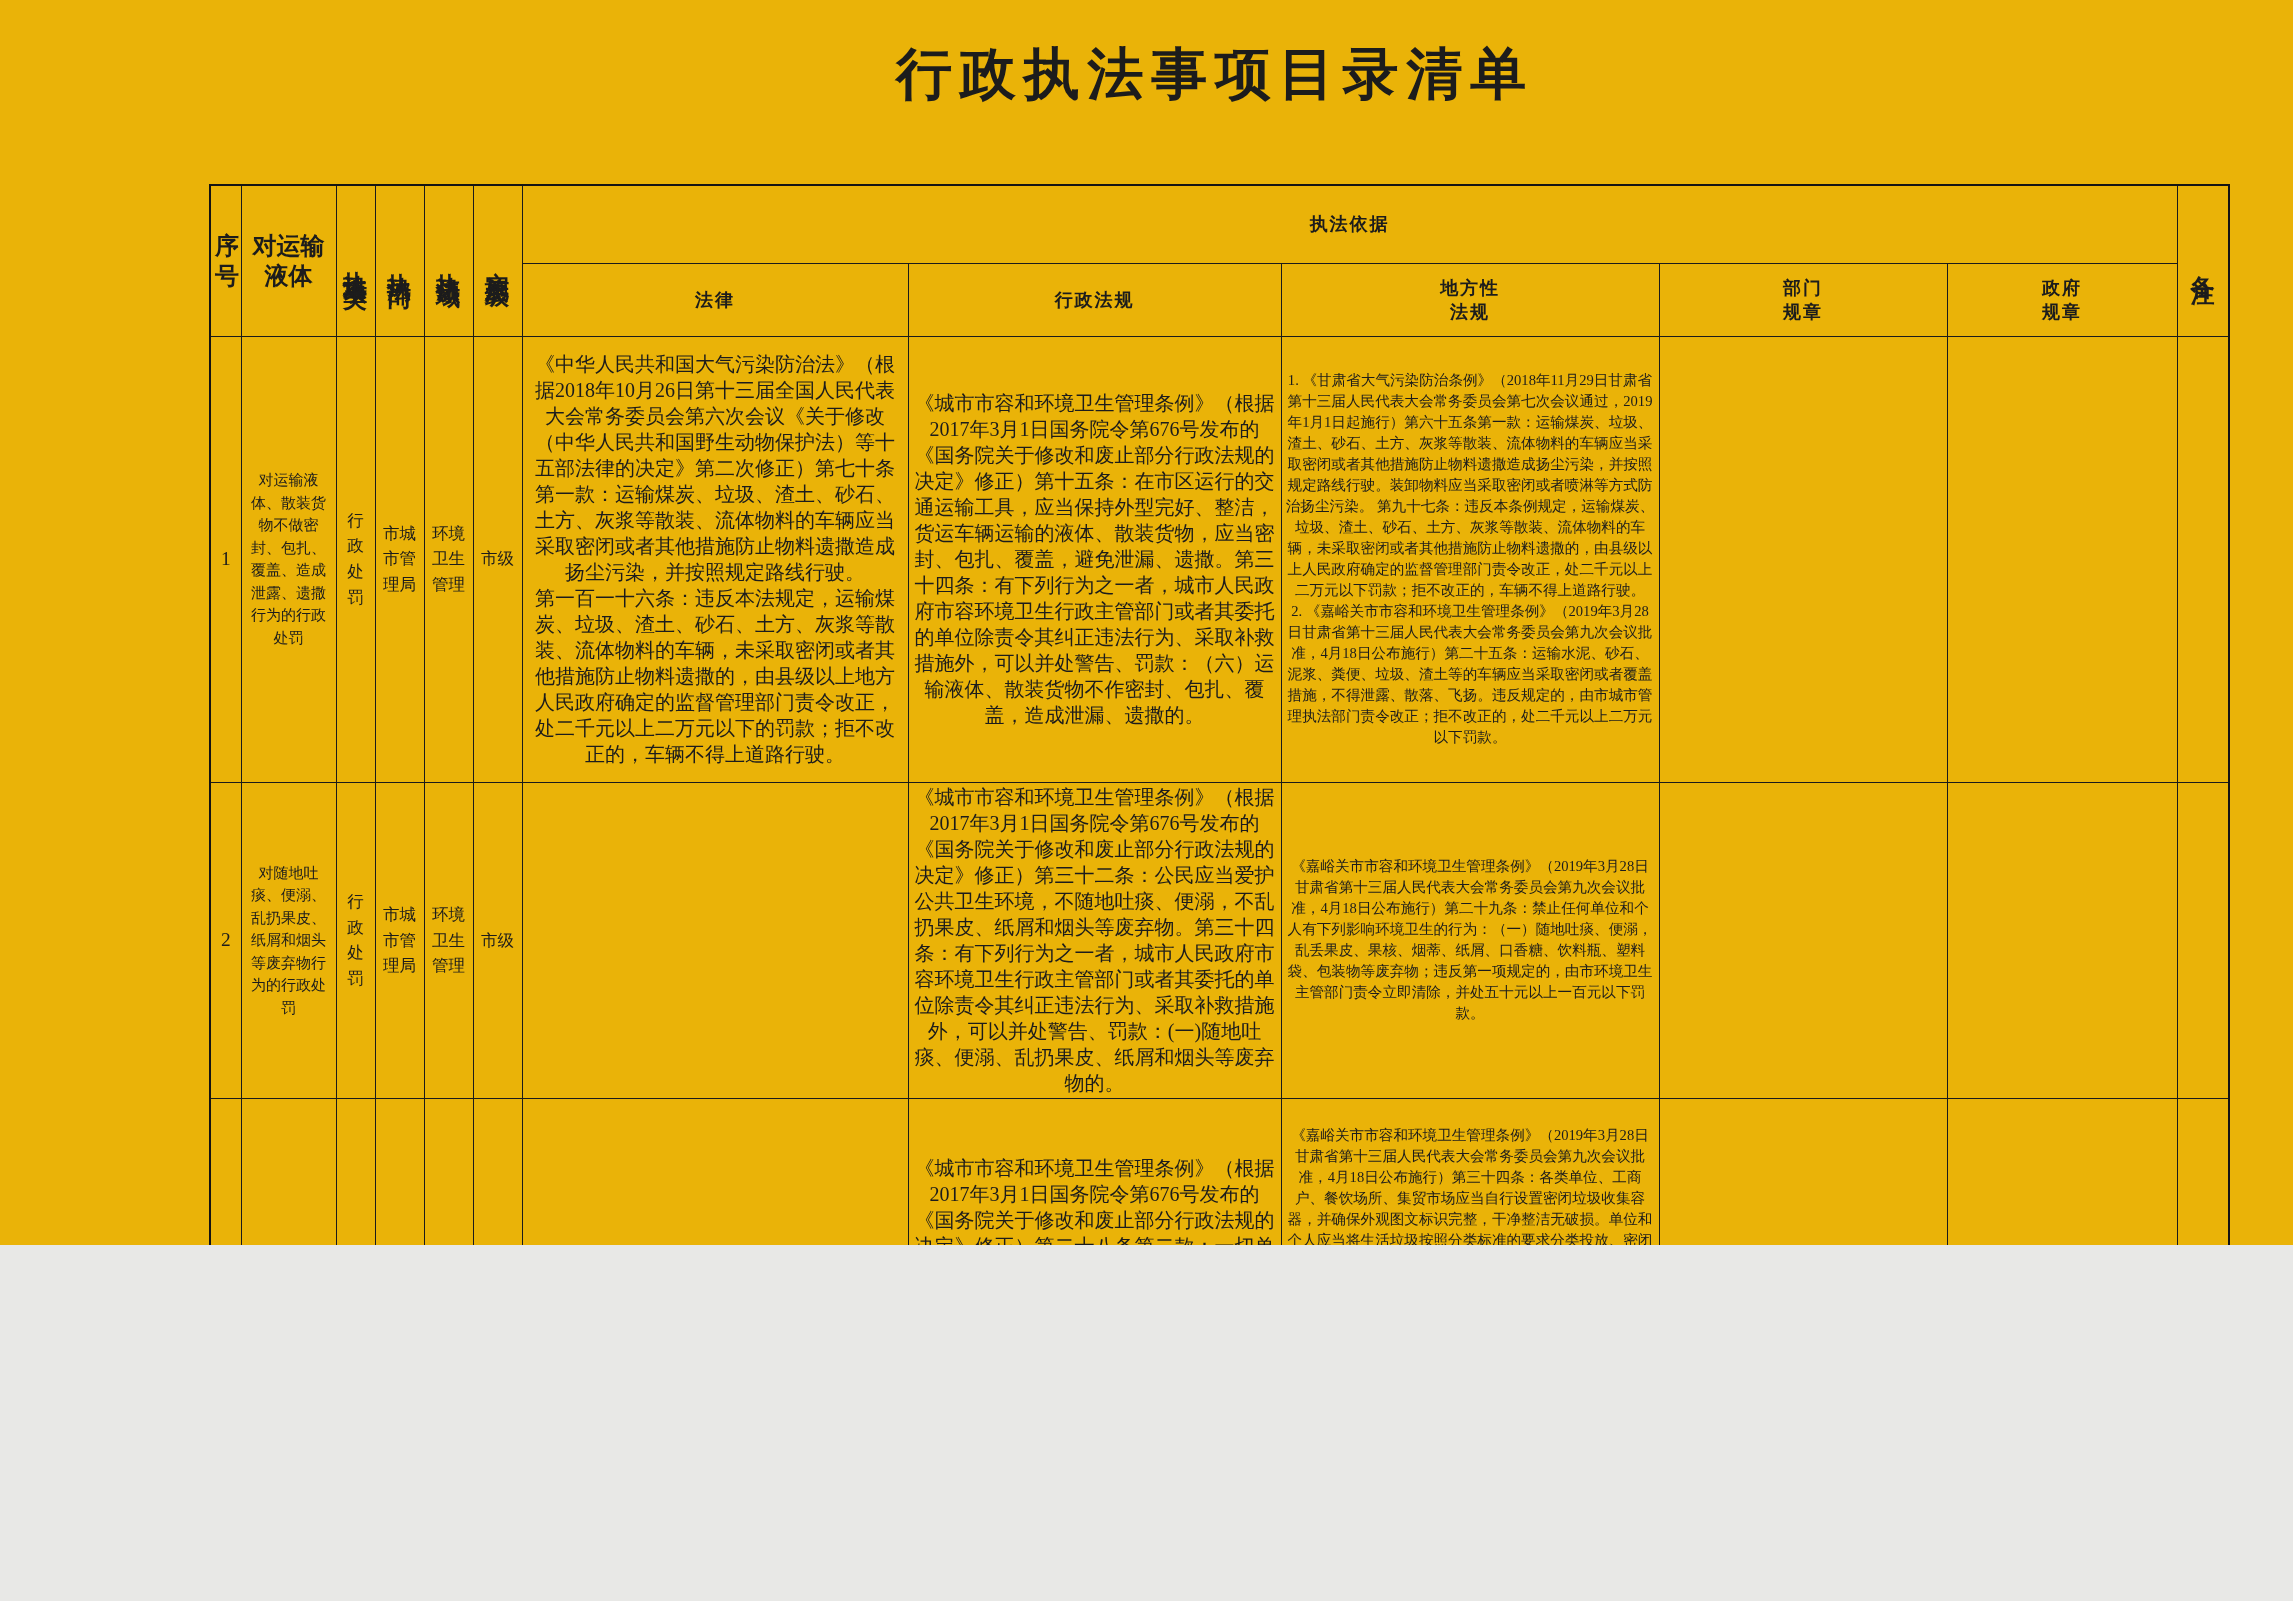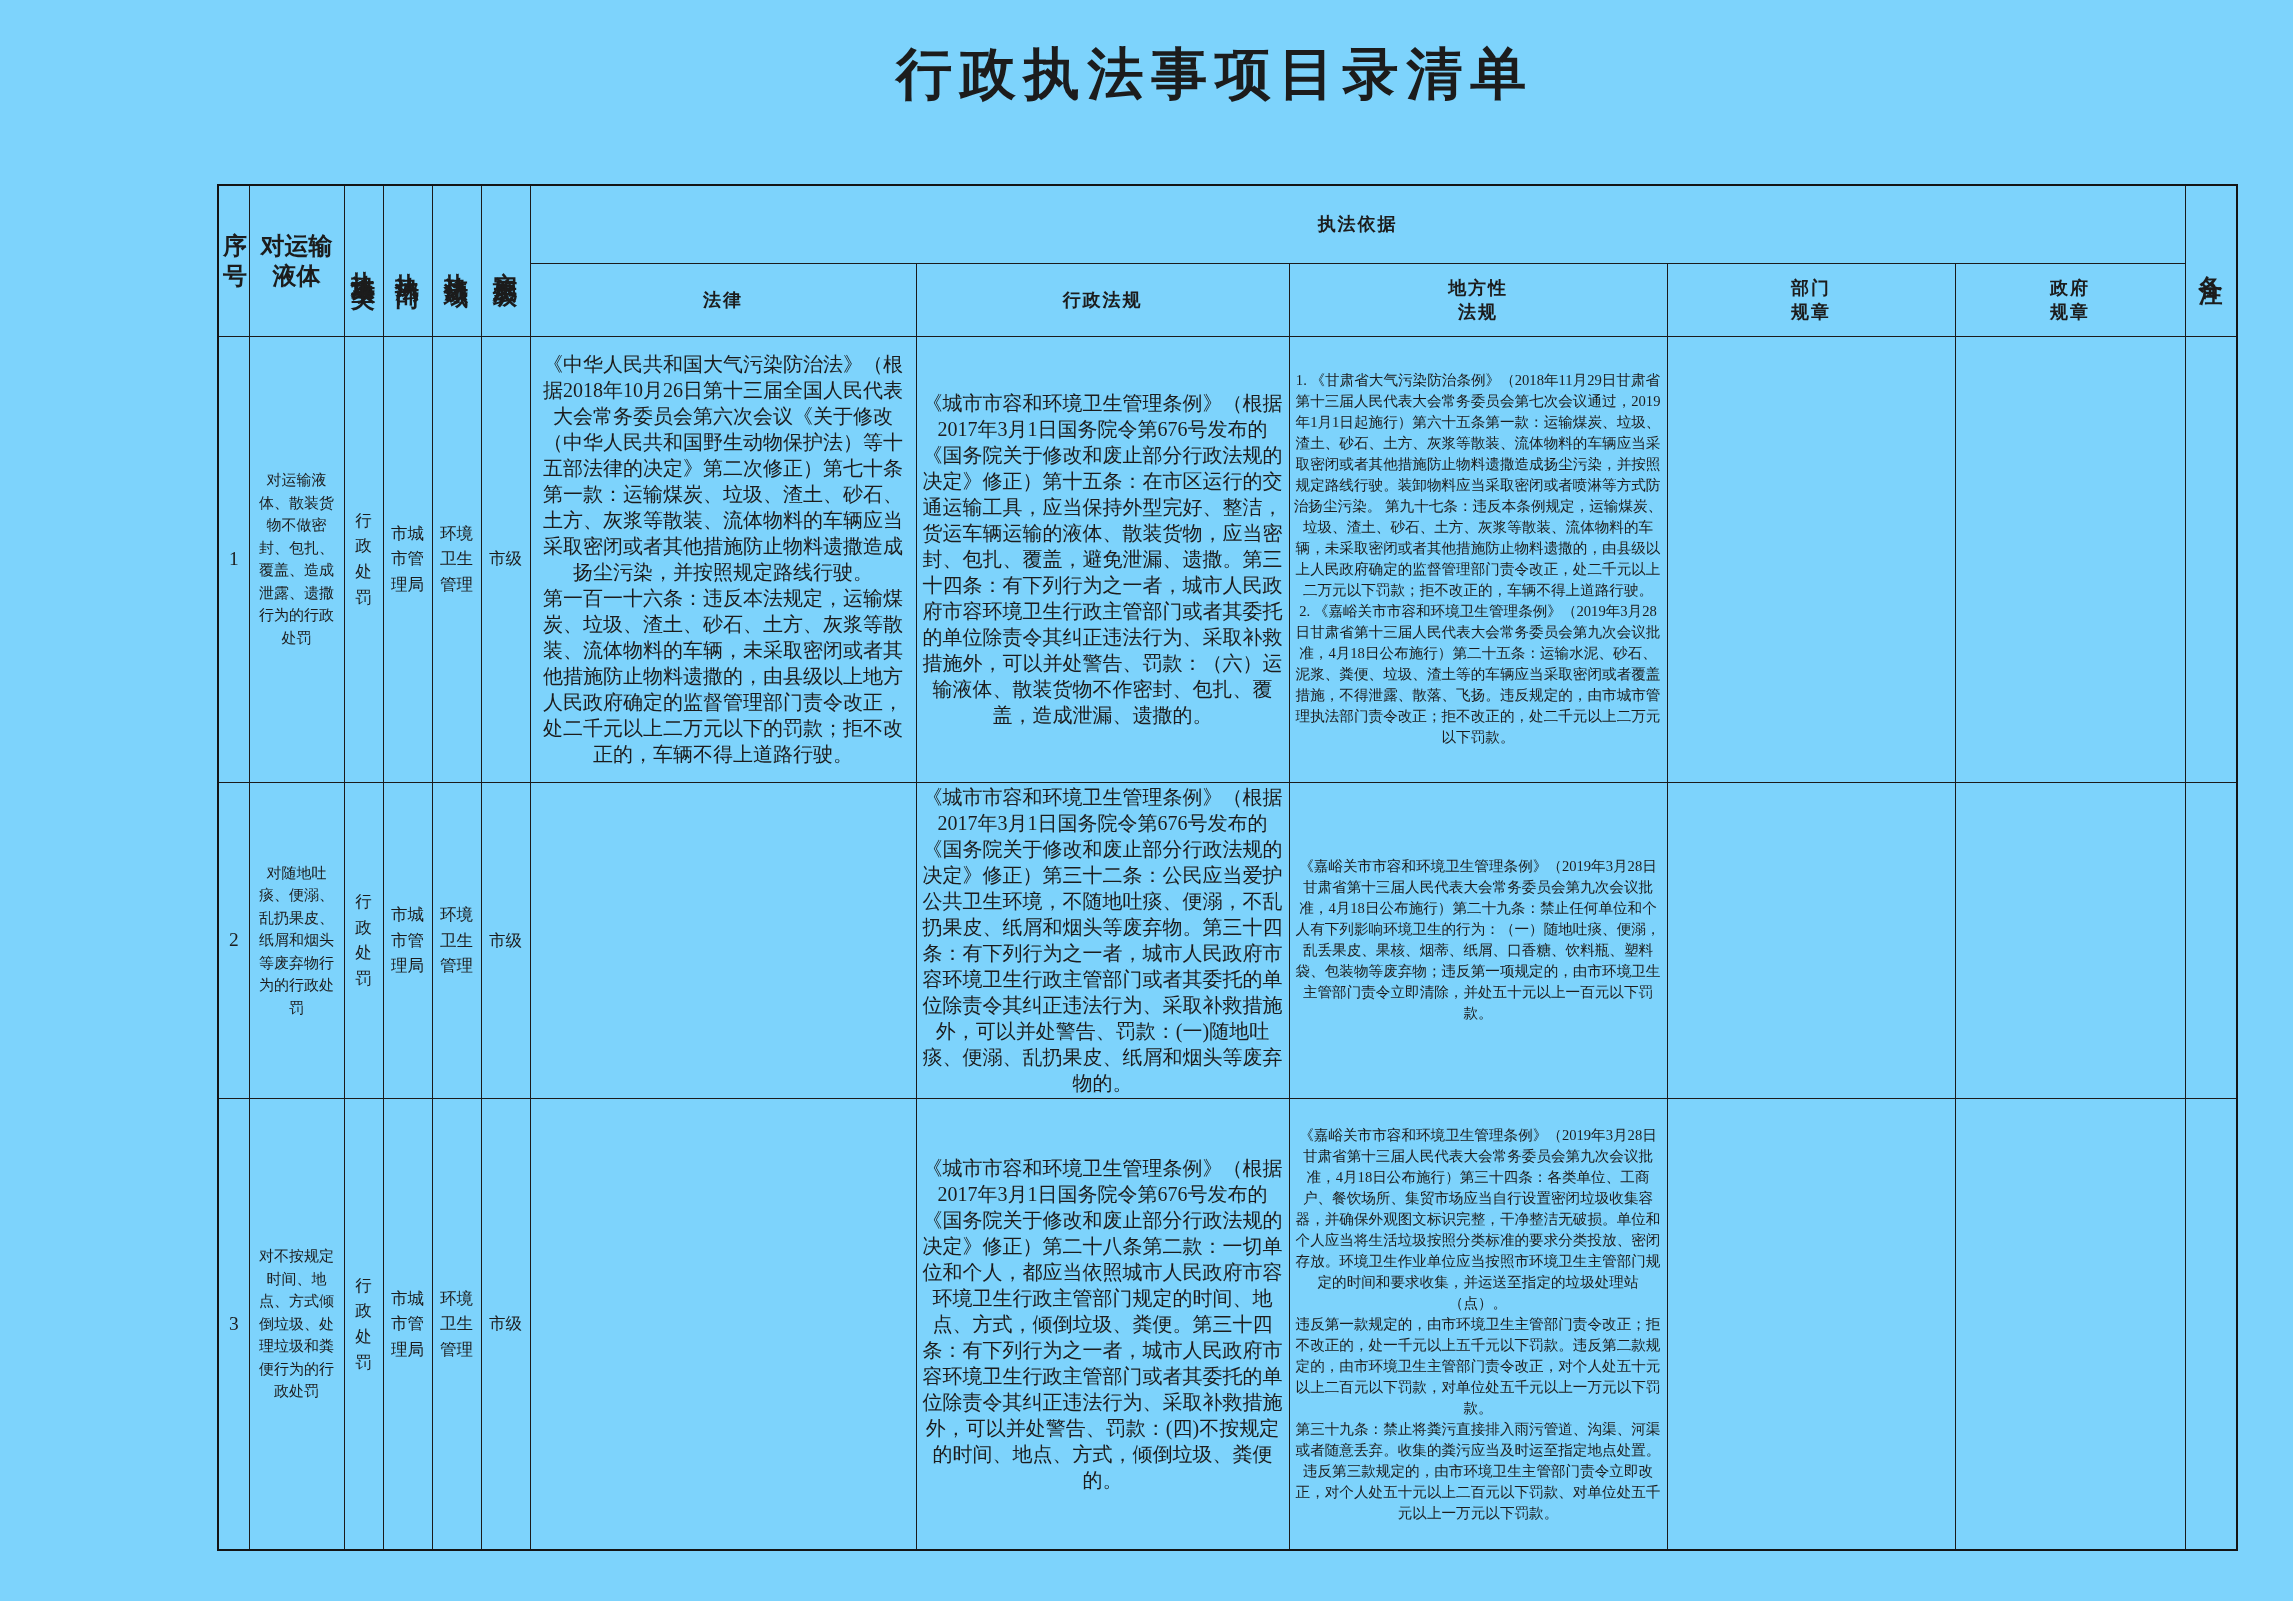--- a/index.html
+++ b/index.html
@@ -1,19 +1,19 @@
 <!DOCTYPE html>
 <html><head>
 <meta charset="utf-8">
 <style>
   html,body{margin:0;padding:0;background:#e8e8e6;}
   .page{
     position:relative;
-    width:2294px;height:1601px;
-    background:#7dd3fc;
+    width:2294px;height:1245px;
+    background:#eab308;
     font-family:"Liberation Serif", serif;
     color:#1c1c1c;
     overflow:hidden;
   }
   .doc-title{
     position:absolute;
     left:0;right:0;top:37px;
     text-align:center;
     font-family:"Liberation Sans", sans-serif;
     font-weight:900;
@@ -28,21 +28,20 @@
     font-size:34px;
     letter-spacing:4.9px;
     white-space:nowrap;
   }
   table.catalog{
     position:absolute;
     left:209px;top:184px;
     width:2018px;
     border-collapse:collapse;
     table-layout:fixed;
-    margin-left:8px;
   }
   table.catalog td{
     border:1.9px solid #1b1b1b;
     vertical-align:middle;
     text-align:center;
     padding:1.9px 3.9px;
     overflow:hidden;
   }
   table.catalog{border:2.9px solid #141414;}
   tr.hrowA{height:78px;}

